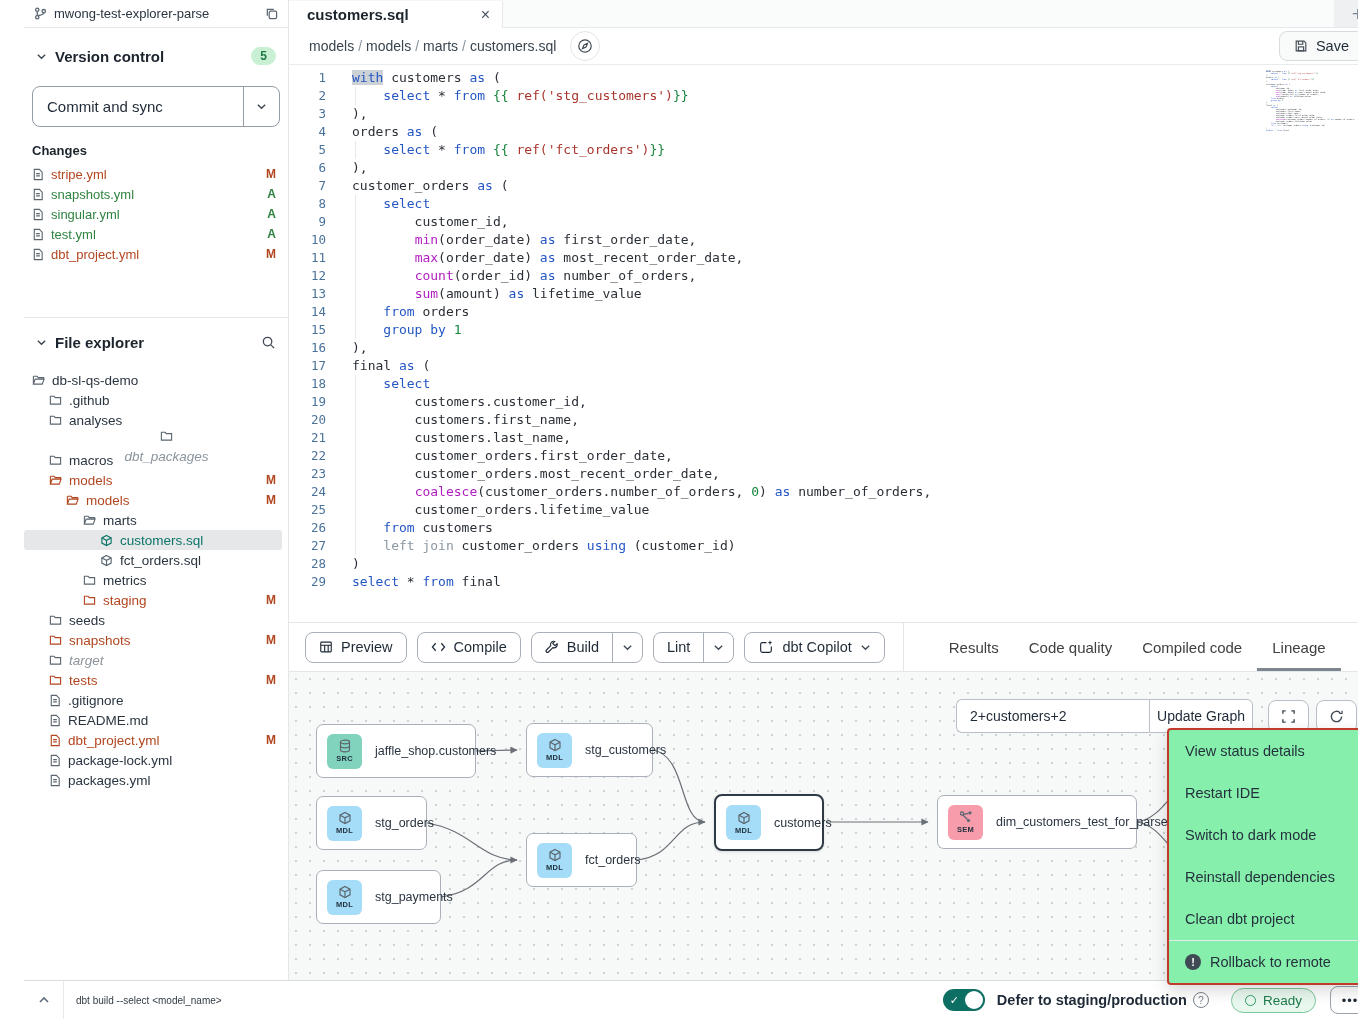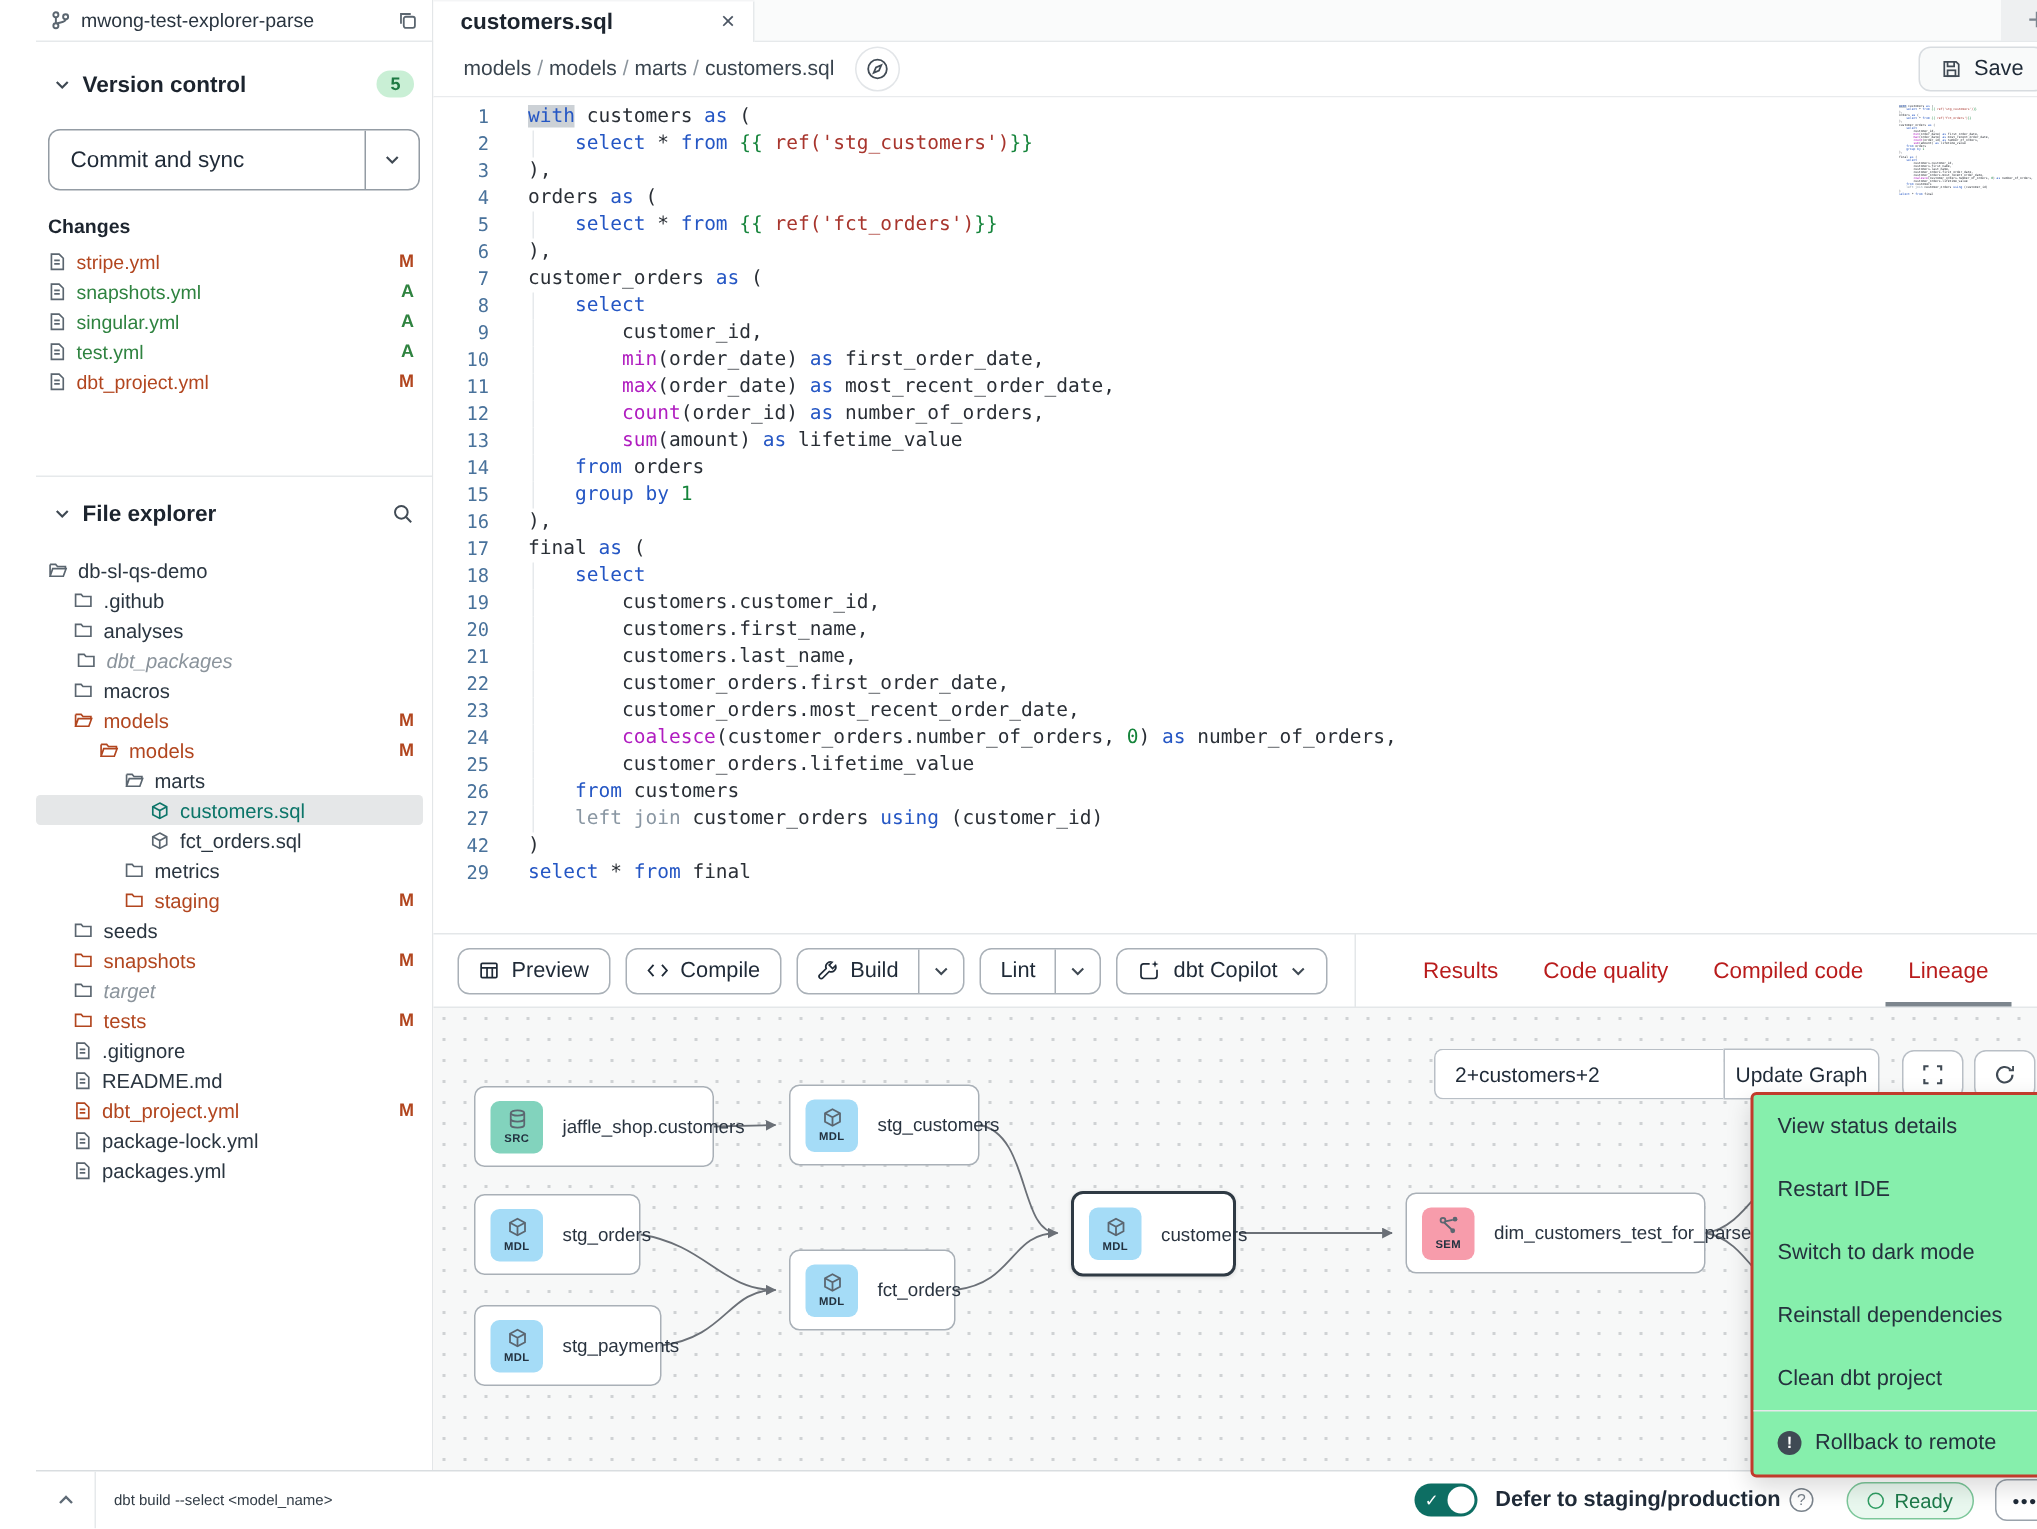--- a/index.html
+++ b/index.html
@@ -82,21 +82,21 @@
   
   .toolbar { height:50px; border-top:1px solid #e4e7e9; border-bottom:1px solid #e4e7e9;
     display:flex; align-items:center; padding-left:16px; }
   .tb-btn { display:flex; align-items:center; border:1px solid #a9b0b7; border-radius:8px;
     background:#fff; height:31px; margin-right:10px; font-size:14.5px; color:#1f2a37; cursor:pointer; }
   .tb-seg { display:flex; align-items:center; gap:8px; padding:0 13px; height:100%; }
   .tb-caret { border-left:1px solid #a9b0b7; width:30px; height:100%; display:flex;
     align-items:center; justify-content:center; }
   .tb-divider { width:1px; height:50px; background:#e4e7e9; margin:0 0 0 8px; }
   .res-tabs { display:flex; margin-left:30px; height:100%; }
-  .res-tab { padding:0 15px; display:flex; align-items:center; font-size:15px; color:#b91c1c;
+  .res-tab { padding:0 15px; display:flex; align-items:center; font-size:15px; color:#404040;
     position:relative; cursor:pointer; }
   .res-tab.active::after { content:""; position:absolute; left:0; right:0; bottom:0;
     height:3px; background:#7d868e; }
 
   
   .lineage { position:relative; height:308px; background:#f7f8f8; overflow:hidden;
     background-image:radial-gradient(#cfd2d4 1px, transparent 1.3px); background-size:14px 14px; }
   .edges { position:absolute; left:0; top:0; }
   .node { position:absolute; background:#fff; border:1px solid #a9b0b7; border-radius:7px;
     height:54px; display:flex; align-items:center; padding:0 14px 0 10px; gap:13px; cursor:pointer; }
@@ -276,21 +276,21 @@
             <span class="nm">.github</span>
           </div>
           <div class="trow" style="padding-left: 25px;">
             <span class="icon">
               <svg width="13" height="12" viewBox="0 0 14 12" fill="none" stroke="currentColor" stroke-width="1.2">
                 <path d="M1.5 2h4l1.3 1.5h5.7v7H1.5z"></path>
               </svg>
             </span>
             <span class="nm">analyses</span>
           </div>
-          <div class="trow muted" style="padding-left: 27px;">
+          <div class="trow muted" style="padding-left: 27px; flex-direction: column;">
             <span class="icon">
               <svg width="13" height="12" viewBox="0 0 14 12" fill="none" stroke="currentColor" stroke-width="1.2">
                 <path d="M1.5 2h4l1.3 1.5h5.7v7H1.5z"></path>
               </svg>
             </span>
             <span class="nm">dbt_packages</span>
           </div>
           <div class="trow" style="padding-left: 25px;">
             <span class="icon">
               <svg width="13" height="12" viewBox="0 0 14 12" fill="none" stroke="currentColor" stroke-width="1.2">
@@ -497,21 +497,21 @@
           <div class="line"><span class="ln">18</span><span class="lc gd"><span class="tk-p">    </span><span class="tk-k">select</span></span></div>
           <div class="line"><span class="ln">19</span><span class="lc gd"><span class="tk-p">        customers.customer_id,</span></span></div>
           <div class="line"><span class="ln">20</span><span class="lc gd"><span class="tk-p">        customers.first_name,</span></span></div>
           <div class="line"><span class="ln">21</span><span class="lc gd"><span class="tk-p">        customers.last_name,</span></span></div>
           <div class="line"><span class="ln">22</span><span class="lc gd"><span class="tk-p">        customer_orders.first_order_date,</span></span></div>
           <div class="line"><span class="ln">23</span><span class="lc gd"><span class="tk-p">        customer_orders.most_recent_order_date,</span></span></div>
           <div class="line"><span class="ln">24</span><span class="lc gd"><span class="tk-p">        </span><span class="tk-f">coalesce</span><span class="tk-p">(customer_orders.number_of_orders, </span><span class="tk-n">0</span><span class="tk-p">) </span><span class="tk-k">as</span><span class="tk-p"> number_of_orders,</span></span></div>
           <div class="line"><span class="ln">25</span><span class="lc gd"><span class="tk-p">        customer_orders.lifetime_value</span></span></div>
           <div class="line"><span class="ln">26</span><span class="lc gd"><span class="tk-p">    </span><span class="tk-k">from</span><span class="tk-p"> customers</span></span></div>
           <div class="line"><span class="ln">27</span><span class="lc gd"><span class="tk-p">    </span><span class="tk-g">left join</span><span class="tk-p"> customer_orders </span><span class="tk-k">using</span><span class="tk-p"> (customer_id)</span></span></div>
-          <div class="line"><span class="ln">42</span><span class="lc"><span class="tk-p">)</span></span></div>
+          <div class="line"><span class="ln">28</span><span class="lc"><span class="tk-p">)</span></span></div>
           <div class="line"><span class="ln">29</span><span class="lc"><span class="tk-k">select</span><span class="tk-p"> * </span><span class="tk-k">from</span><span class="tk-p"> final</span></span></div>
         </div>
       <div id="minimap" class="minimap">
           <div class="line"><span class="lc"><span class="tk-kh">with</span><span class="tk-p"> customers </span><span class="tk-k">as</span><span class="tk-p"> (</span></span></div>
           <div class="line"><span class="lc gd"><span class="tk-p">    </span><span class="tk-k">select</span><span class="tk-p"> * </span><span class="tk-k">from</span><span class="tk-p"> </span><span class="tk-j">{{ </span><span class="tk-s">ref('stg_customers')</span><span class="tk-j">}}</span></span></div>
           <div class="line"><span class="lc"><span class="tk-p">),</span></span></div>
           <div class="line"><span class="lc"><span class="tk-p">orders </span><span class="tk-k">as</span><span class="tk-p"> (</span></span></div>
           <div class="line"><span class="lc gd"><span class="tk-p">    </span><span class="tk-k">select</span><span class="tk-p"> * </span><span class="tk-k">from</span><span class="tk-p"> </span><span class="tk-j">{{ </span><span class="tk-s">ref('fct_orders')</span><span class="tk-j">}}</span></span></div>
           <div class="line"><span class="lc"><span class="tk-p">),</span></span></div>
           <div class="line"><span class="lc"><span class="tk-p">customer_orders </span><span class="tk-k">as</span><span class="tk-p"> (</span></span></div>

